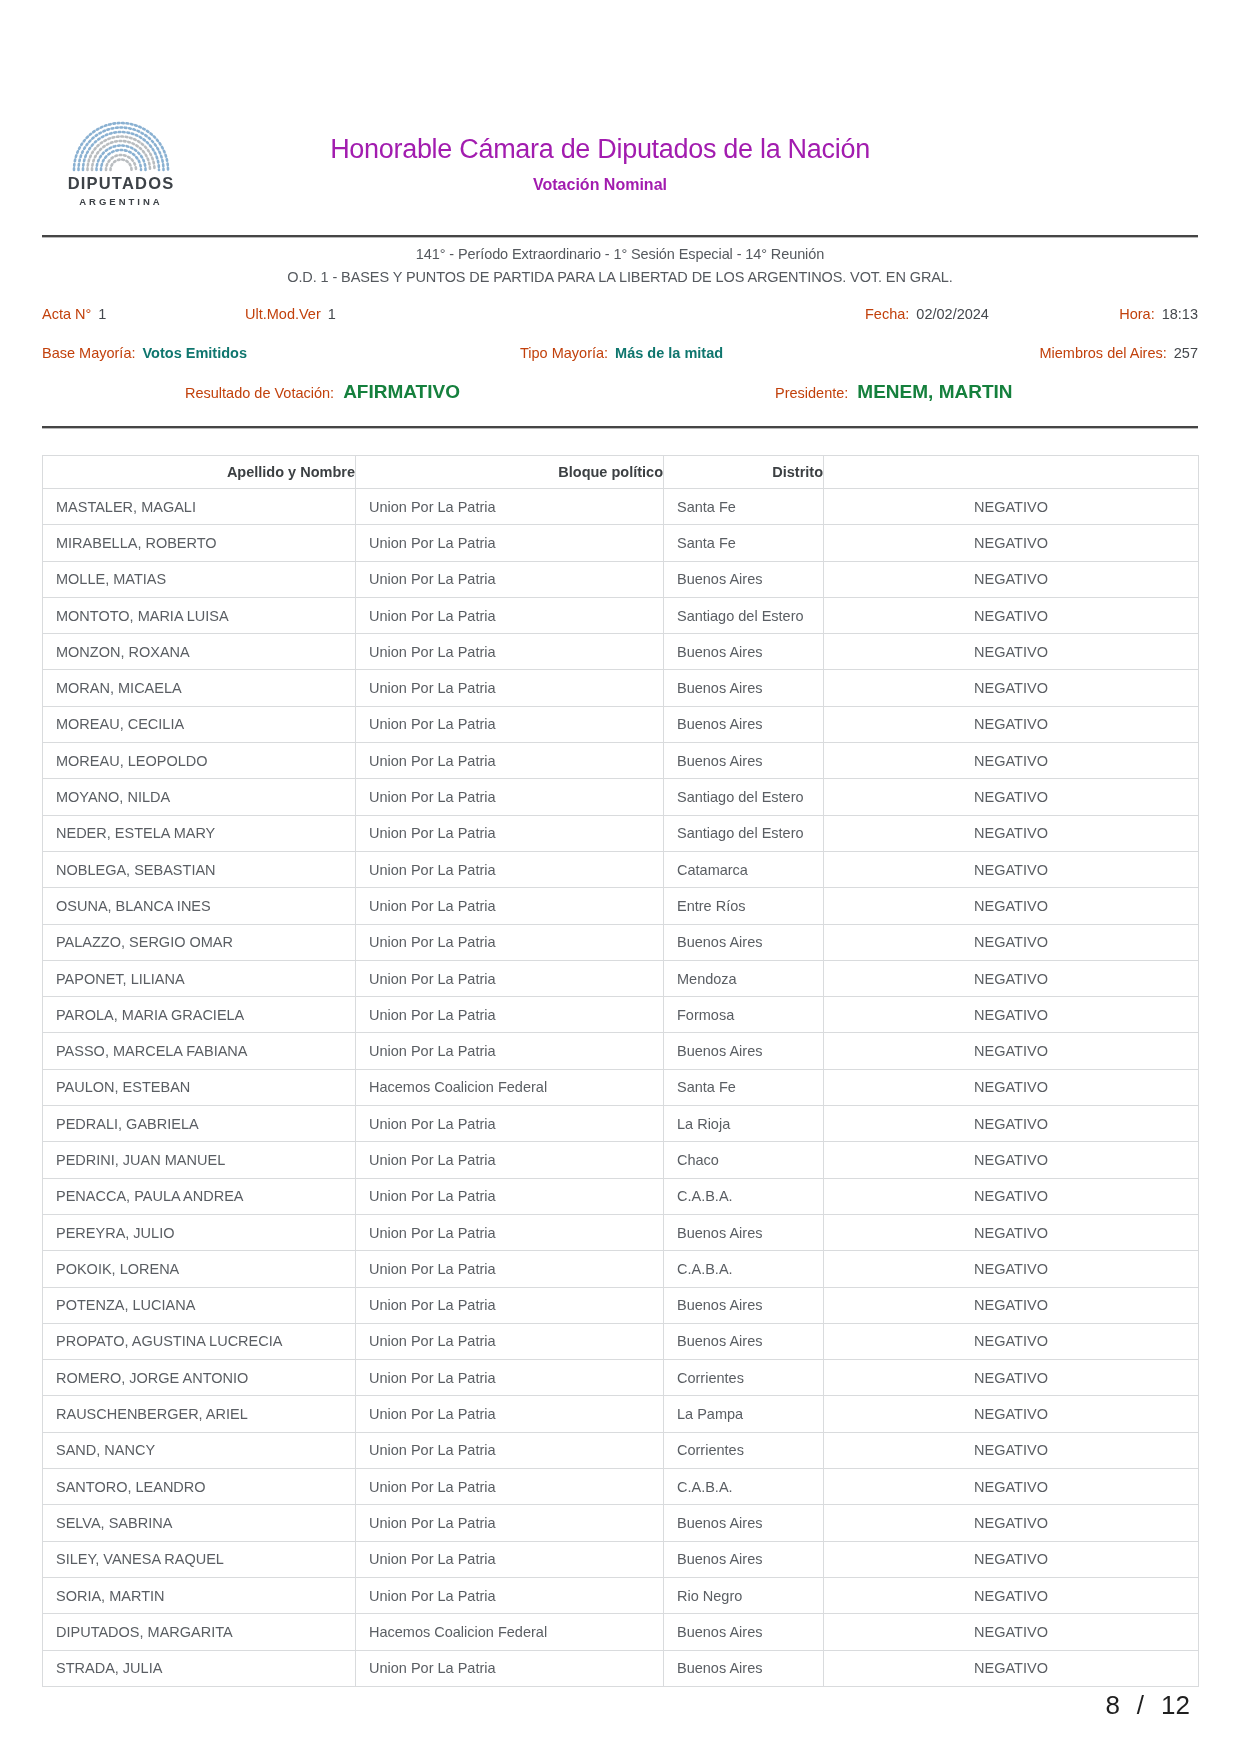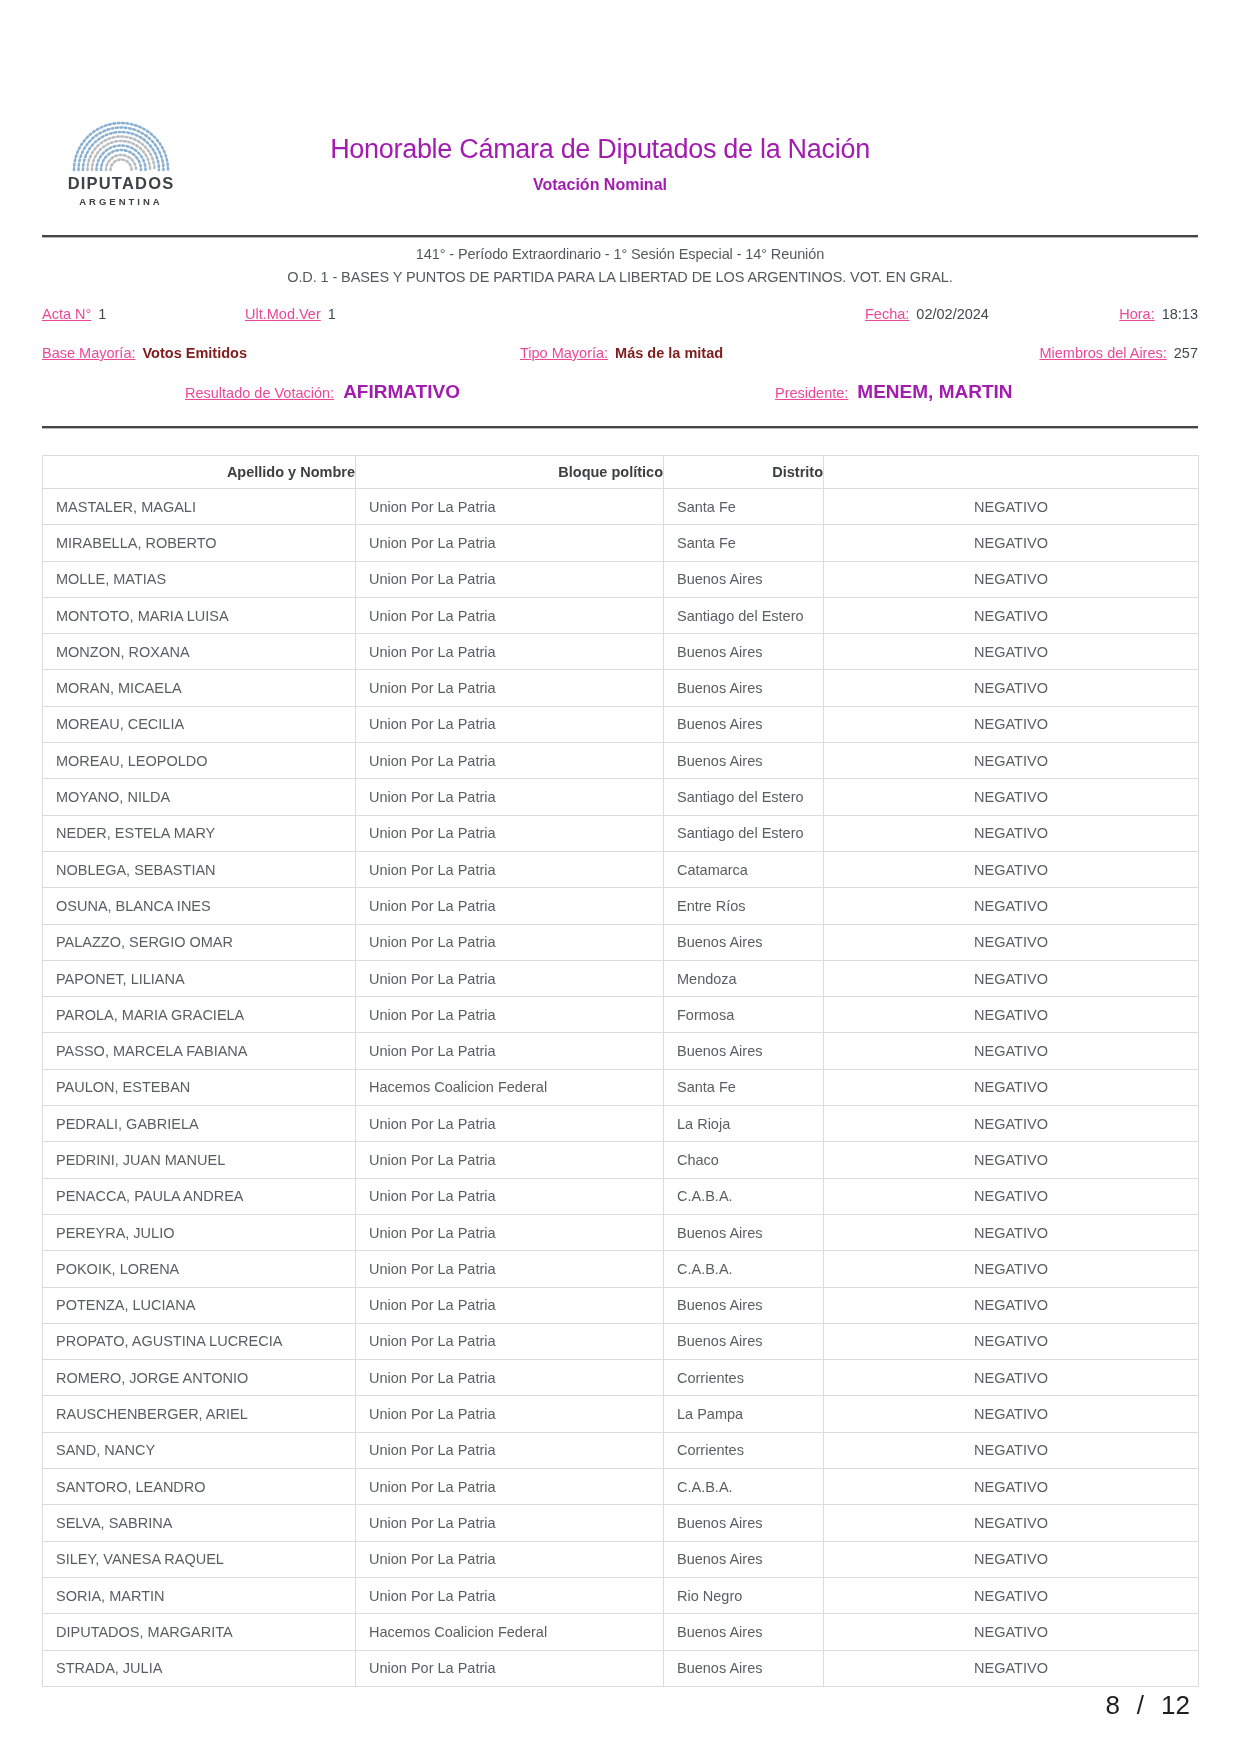--- a/index.html
+++ b/index.html
@@ -36,24 +36,24 @@
   }
   .session-line { top:246px; }
   .od-line      { top:269px; }
 
   
   .meta-row { position:absolute; left:42px; width:1156px; height:22px; font-size:14.5px; color:#5f6368; }
   .meta-row-1 { top:306px; }
   .meta-row-2 { top:345px; }
   .meta-row-3 { top:381px; }
   .meta-item { position:absolute; white-space:nowrap; }
-  .meta-label { color:#ec4899; font-weight:400;text-decoration:underline; }
+  .meta-label { color:#c2410c; font-weight:400; }
   .meta-value { color:#44484d; margin-left:7px; }
-  .meta-value-bold { color:#7f1d1d; font-weight:700; margin-left:7px; }
-  .meta-value-big  { color:#a21caf; font-weight:700; margin-left:9px; font-size:19px; }
+  .meta-value-bold { color:#0f766e; font-weight:700; margin-left:7px; }
+  .meta-value-big  { color:#15803d; font-weight:700; margin-left:9px; font-size:19px; }
   .pos-acta    { left:0; }
   .pos-version { left:203px; }
   .pos-fecha   { left:823px; }
   .pos-hora    { right:0; }
   .pos-base    { left:0; }
   .pos-tipo    { left:478px; }
   .pos-miembros{ right:0; }
   .pos-resultado { left:143px; }
   .pos-presidente{ left:733px; }
   .baseline { display:flex; align-items:baseline; }

